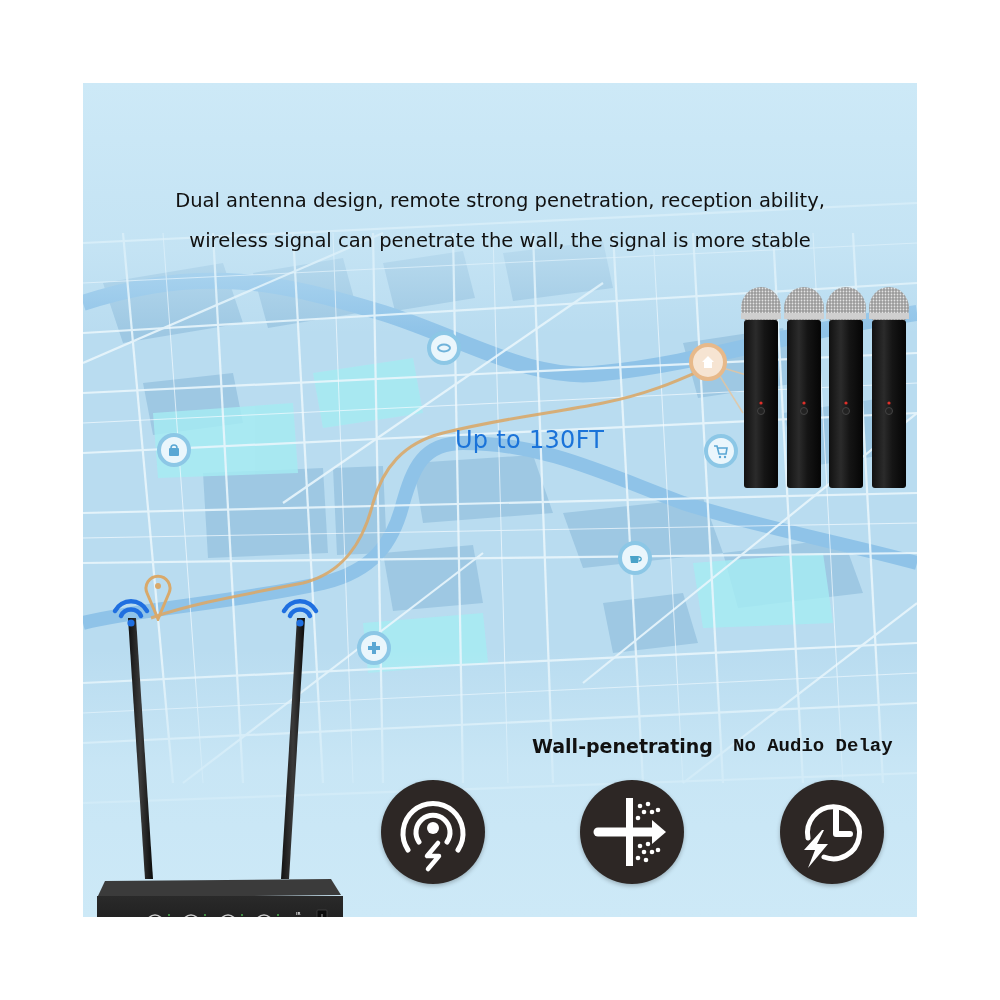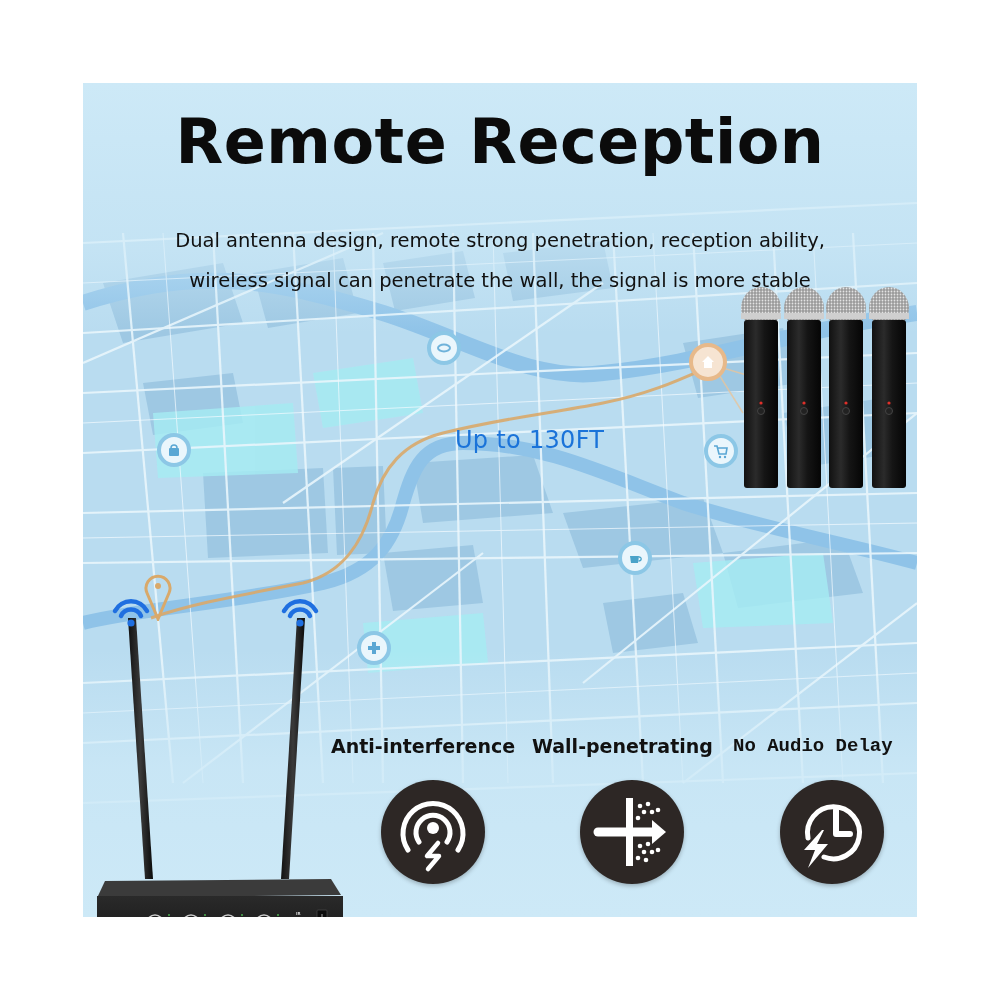--- a/index.html
+++ b/index.html
@@ -8,21 +8,21 @@
 
     .panel { position: absolute; left: 83px; top: 83px; width: 834px; height: 834px;
              background: #cde9f7; overflow: hidden; }
 
     .map { position: absolute; left: 0; top: 0; width: 834px; height: 834px; }
 
     .title { position: absolute; left: 0; top: 22px; width: 834px; text-align: center;
              font-size: 62px; font-weight: bold; color: #0b0b0b; letter-spacing: 0.5px;
              font-family: "DejaVu Sans", sans-serif; }
     .subtitle { position: absolute; left: 0; width: 834px; text-align: center;
-                font-size: 19.5px; color: #111; font-family: "DejaVu Sans", sans-serif; margin-top: 40px; }
+                font-size: 19.5px; color: #111; font-family: "DejaVu Sans", sans-serif; }
     .subtitle.l1 { top: 106px; }
     .subtitle.l2 { top: 146px; text-align: center; }
 
     .range-label { position: absolute; left: 372px; top: 343px; font-size: 24px; font-weight: normal;
                    color: #1a73d9; font-family: "DejaVu Sans", sans-serif; letter-spacing: 0.3px; }
 
     .poi { position: absolute; width: 34px; height: 34px; border-radius: 50%;
            background: #eaf6fc; border: 4px solid #8cc7e6; box-sizing: border-box;
            display: flex; align-items: center; justify-content: center; }
     .poi svg { width: 18px; height: 18px; }
@@ -161,21 +161,20 @@
   <div class="poi" style="left:274px; top:548px;">
     <svg viewBox="0 0 18 18">
         <path d="M7,3 L11,3 L11,7 L15,7 L15,11 L11,11 L11,15 L7,15 L7,11 L3,11 L3,7 L7,7 Z" fill="#5aa7d4"></path>
       </svg>
   </div>
   <svg style="position:absolute; left:60px; top:488px; width:30px; height:50px;" viewBox="0 0 30 50">
     <path d="M15,48 L4,22 A12,12 0 1,1 26,22 Z" fill="none" stroke="#d9a96a" stroke-width="3"></path>
     <circle cx="15" cy="15" r="3" fill="#d9a96a"></circle>
   </svg>
 
-  <div class="title">Remote Reception</div>
   <div class="subtitle l1">Dual antenna design, remote strong penetration, reception ability,</div>
   <div class="subtitle l2">wireless signal can penetrate the wall, the signal is more stable</div>
 
   <div class="range-label">Up to 130FT</div>
 
   <svg class="mics" width="834" height="834">
     <defs>
       <pattern id="mesh" width="3" height="3" patternUnits="userSpaceOnUse">
         <rect width="3" height="3" fill="#9a9a9a"></rect>
           <circle cx="1.5" cy="1.5" r="0.9" fill="#e4e4e4"></circle>
@@ -276,21 +275,20 @@
       <circle cx="195" cy="832" r="1" fill="#4caf50"></circle>
         <circle cx="195" cy="843" r="1" fill="#b33"></circle>
       <circle cx="217" cy="837" r="1.6" fill="#050505"></circle>
     </g>
 
     <rect x="234" y="827" width="10" height="20" rx="1" fill="#0c0c0c" stroke="#444" stroke-width="0.8"></rect>
     <line x1="239" y1="831" x2="239" y2="835" stroke="#ccc" stroke-width="0.8"></line>
     <circle cx="239" cy="842" r="1.6" fill="none" stroke="#ccc" stroke-width="0.8"></circle>
   </svg>
 
-  <div class="feature-label" style="left:248px; top:652px;">Anti-interference</div>
   <div class="feature-label" style="left:449px; top:652px;text-align:right;">Wall-penetrating</div>
   <div class="feature-label" style="left:650px; top:652px;font-family:Liberation Mono, monospace;">No Audio Delay</div>
 
   <div class="feature-icon" style="left:298px; top:697px;">
     <svg viewBox="0 0 104 104">
       <g fill="none" stroke="#ffffff" stroke-width="5" stroke-linecap="round">
         <path d="M27,70 A30,30 0 1,1 77,70"></path>
         <path d="M38,62 A17,17 0 1,1 66,62"></path>
       </g>
       <circle cx="52" cy="48" r="6" fill="#ffffff"></circle>

